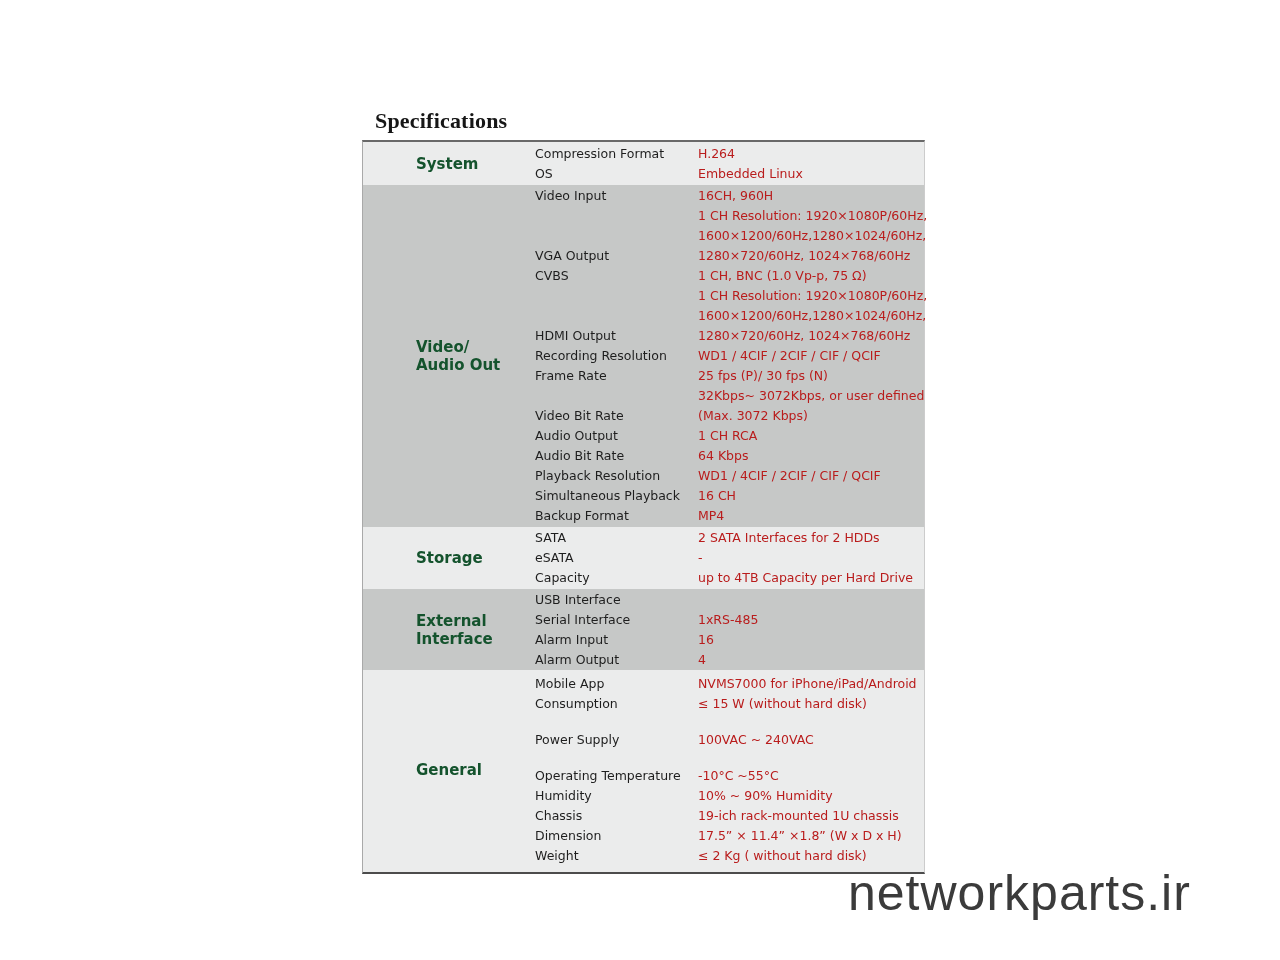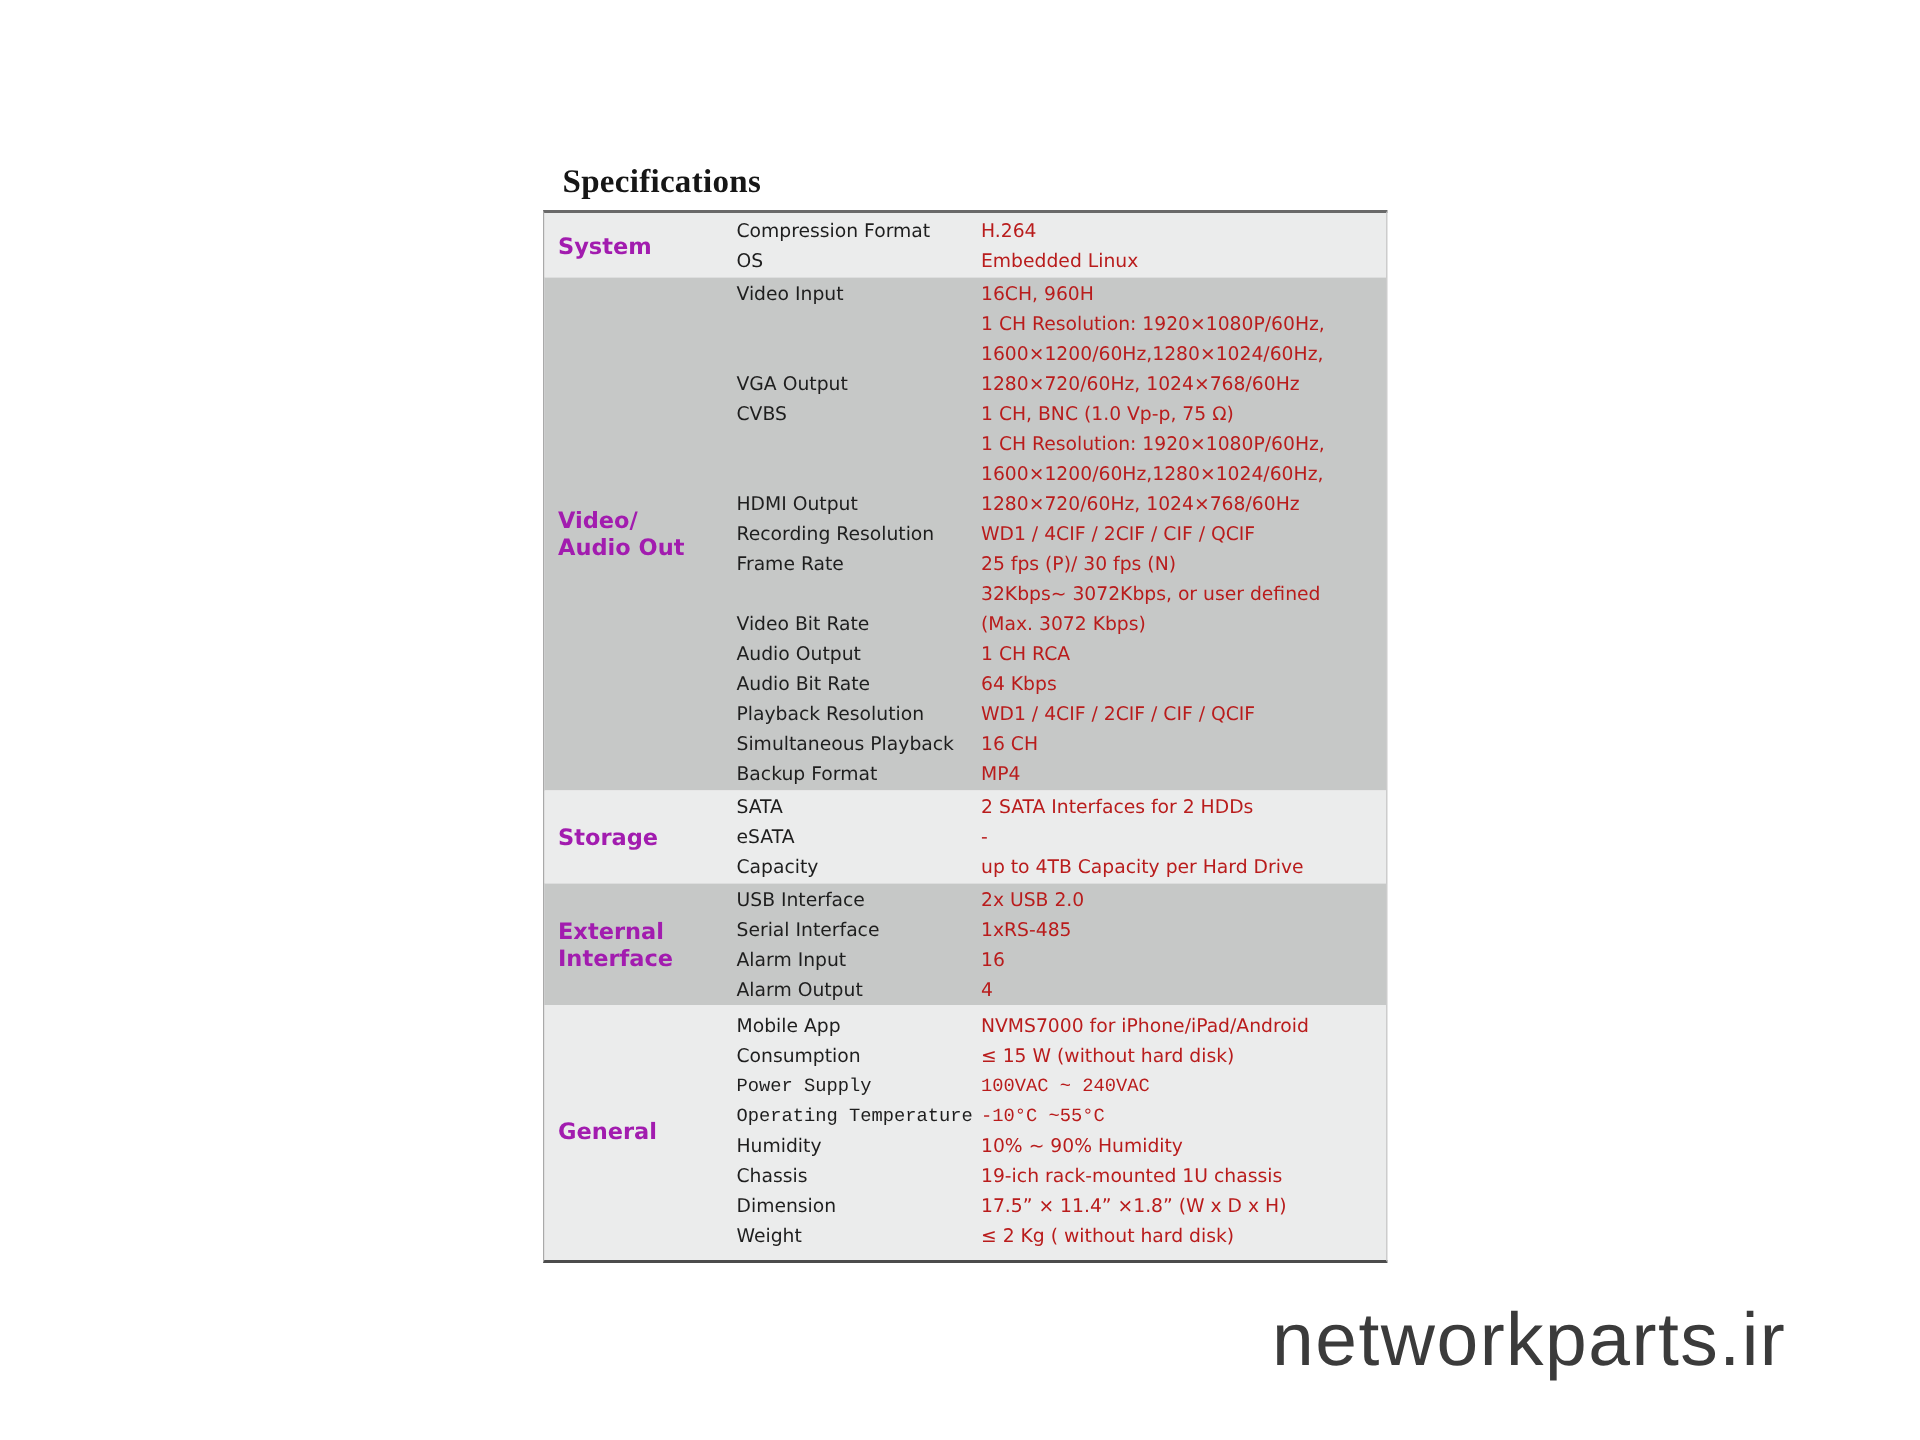--- a/index.html
+++ b/index.html
@@ -45,26 +45,27 @@
   .sec-label {
     flex: 0 0 128px;
     width: 128px;
     box-sizing: border-box;
     padding-left: 9px;
     display: flex;
     flex-direction: column;
     justify-content: center;
     font-weight: bold;
     font-size: 15px;
-    color: #a21caf;
+    color: #14532d;
+    margin-left: 44px;
   }
   .sec-label-line { line-height: 18px; white-space: nowrap; }
   .rows { flex: 1; min-width: 0; }
   .row { display: flex; align-items: flex-end; }
-  .row.gap { margin-top: 0; font-family: Liberation Mono, monospace; }
+  .row.gap { margin-top: 16px; }
   .prop {
     flex: 0 0 163px;
     width: 163px;
     font-size: 12.5px;
     line-height: 20px;
     color: #1e1e1e;
     white-space: nowrap;
   }
   .val {
     flex: 1;
@@ -220,23 +221,20 @@
       </div>
     </div>
     <div class="section dark">
       <div class="sec-label">
         <div class="sec-label-line">External</div>
         <div class="sec-label-line">Interface</div>
       </div>
       <div class="rows">
         <div class="row">
           <div class="prop">USB Interface</div>
-          <div class="val">
-            <div class="val-line">2x USB 2.0</div>
-          </div>
         </div>
         <div class="row">
           <div class="prop">Serial Interface</div>
           <div class="val">
             <div class="val-line">1xRS-485</div>
           </div>
         </div>
         <div class="row">
           <div class="prop">Alarm Input</div>
           <div class="val">

